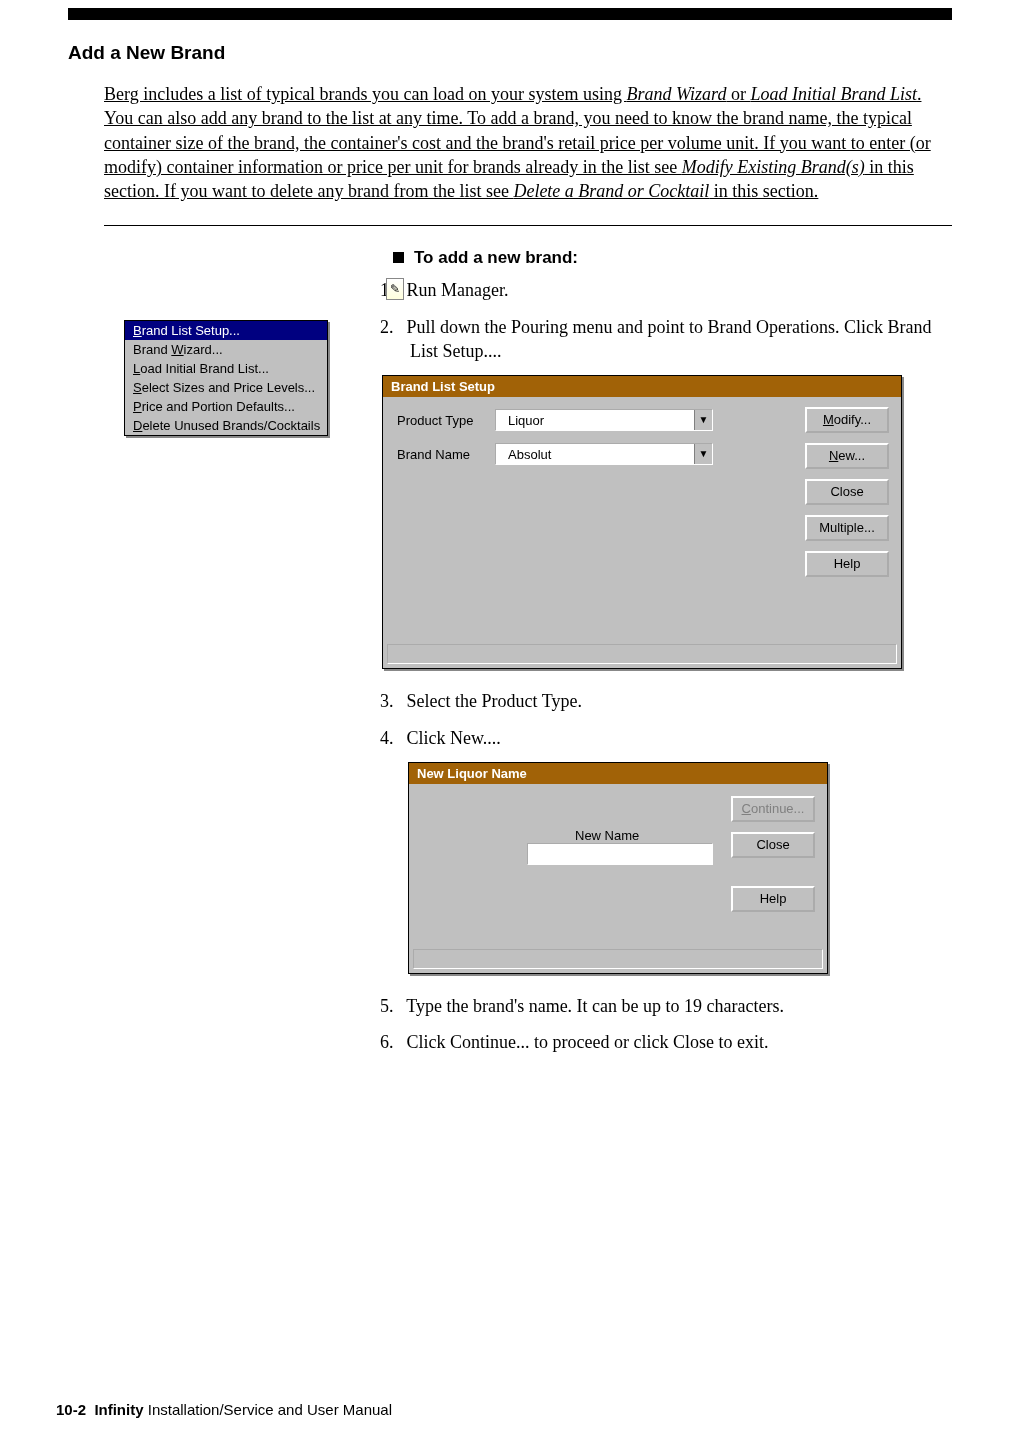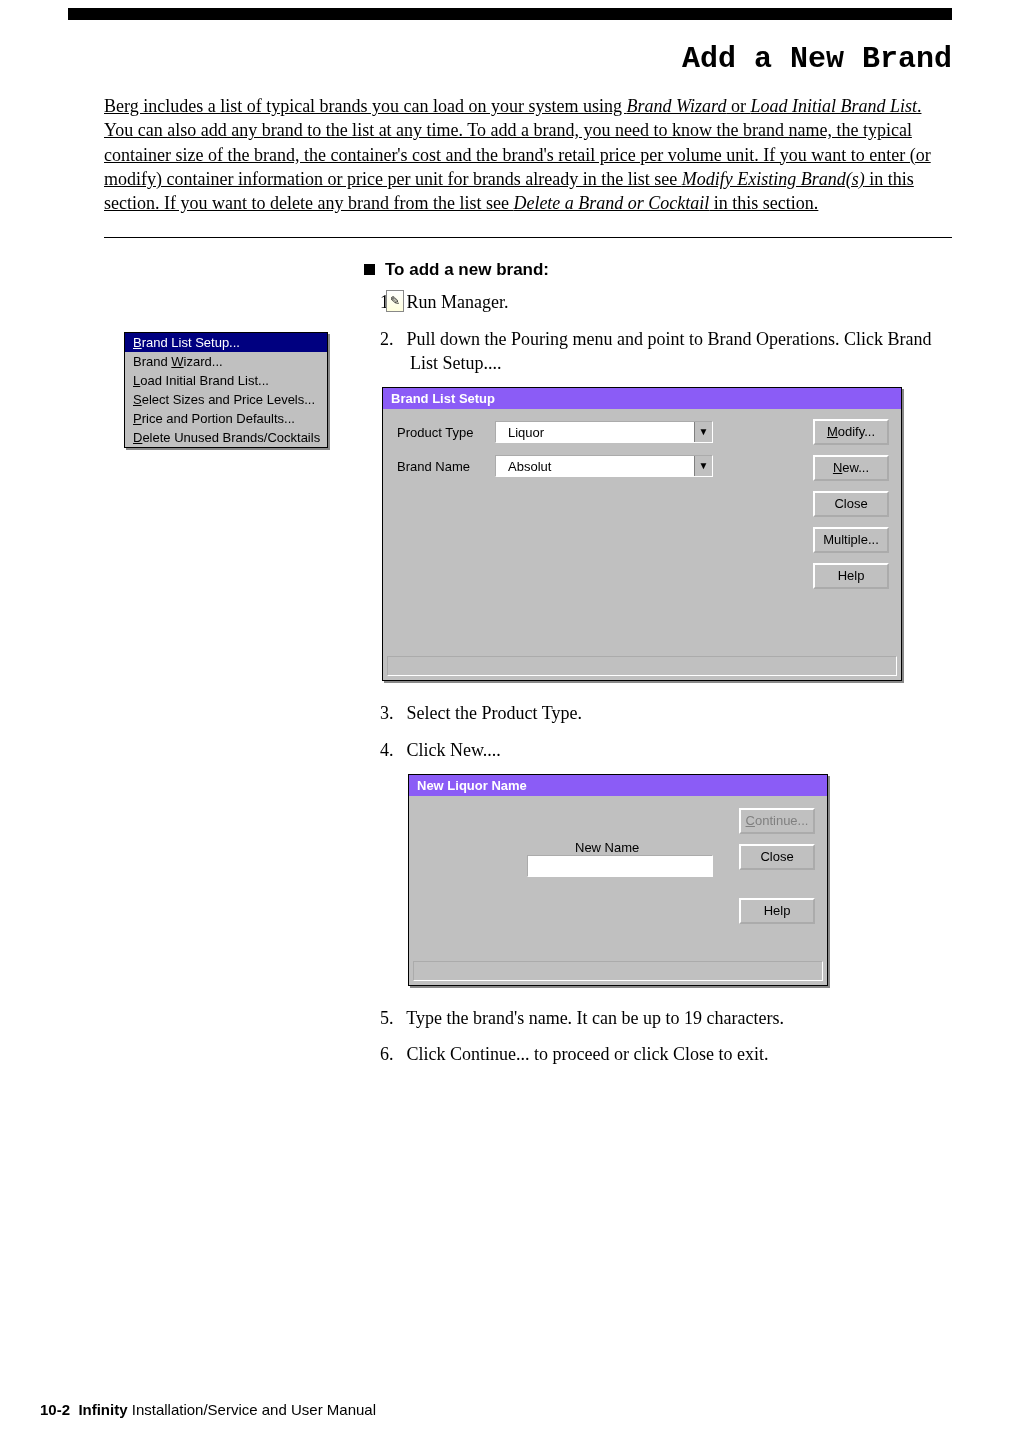--- a/index.html
+++ b/index.html
@@ -20,25 +20,24 @@
       height: 12px;
       background: #000;
     }
     .content {
       position: absolute;
       top: 30px;
       left: 68px;
       right: 60px;
     }
     .h1 {
-      font-family: Liberation Mono, monospace;
+      font-family: Liberation Sans, sans-serif;
       font-weight: bold;
-      font-size: 30px;
+      font-size: 19px;
       margin: 12px 0 18px 0;
-      text-align: right;
     }
     .intro {
       font-size: 18px;
       line-height: 1.35;
       margin-left: 36px;
       margin-right: 0;
       text-align: left;
       text-decoration: underline;
     }
     .intro .ital { font-style: italic; }
@@ -77,20 +76,21 @@
     .menu-pop .mi.selected {
       background: #000080;
       color: #fff;
     }
     .menu-pop .mi .u { text-decoration: underline; }
     .proc-head {
       font-family: Arial, Helvetica, sans-serif;
       font-weight: bold;
       font-size: 17px;
       margin-bottom: 10px;
+      margin-left: 29px;
     }
     .proc-head .bullet {
       display:inline-block;
       width: 11px; height: 11px;
       background: #000;
       margin-right: 10px;
       vertical-align: middle;
       position: relative;
       top: -2px;
     }
@@ -106,21 +106,21 @@
     .dlg {
       font-family: "MS Sans Serif", Tahoma, Arial, sans-serif;
       font-size: 13px;
       background: #c0c0c0;
       border: 1px solid #000;
       box-shadow: 2px 2px 0 #888;
       margin: 8px 0 20px 18px;
       position: relative;
     }
     .dlg .titlebar {
-      background: #8b5cf6;
+      background: #a16207;
       color: #fff;
       font-weight: bold;
       padding: 3px 8px;
       font-size: 13px;
     }
     .dlg .body {
       padding: 12px 10px 8px 14px;
       position: relative;
     }
     .dlg1 { width: 520px; height: 294px; }
@@ -142,21 +142,21 @@
       text-align:center;
       line-height:20px;
       font-size: 10px;
     }
     .dlg1 .btns {
       position:absolute;
       top: 10px; right: 12px;
       display:flex; flex-direction:column; gap: 10px;
     }
     .dlg-btn {
-      width: 76px; height: 26px;
+      width: 84px; height: 26px;
       background: #c0c0c0;
       border: 2px outset #fff;
       font-family: "MS Sans Serif", Tahoma, Arial, sans-serif;
       font-size: 13px;
       text-align:center;
       line-height: 22px;
     }
     .dlg1 .chk-row { margin-top: 6px; padding-left: 98px; display:flex; align-items:center; gap:6px; }
     .dlg1 .chk-row .cb {
       width:13px; height:13px; background:#fff; border:1px solid #000;
@@ -172,21 +172,21 @@
     .dlg2 .input {
       border: 1px inset #fff; background:#fff; height:22px; width:186px;
     }
     .dlg2 .btns2 {
       position:absolute; top: 12px; right: 12px;
       display:flex; flex-direction:column; gap: 10px;
     }
     .dlg-btn.disabled { color: #808080; }
     .footer {
       position: absolute;
-      left: 40px;
+      left: 56px;
       bottom: 28px;
       font-family: Arial, Helvetica, sans-serif;
       font-size: 15px;
     }
     .footer .pg { font-weight: bold; }
     .footer .title1 { font-weight: bold; }
     .icon-pencil {
       position: absolute;
       left: 318px;
       top: 30px;

